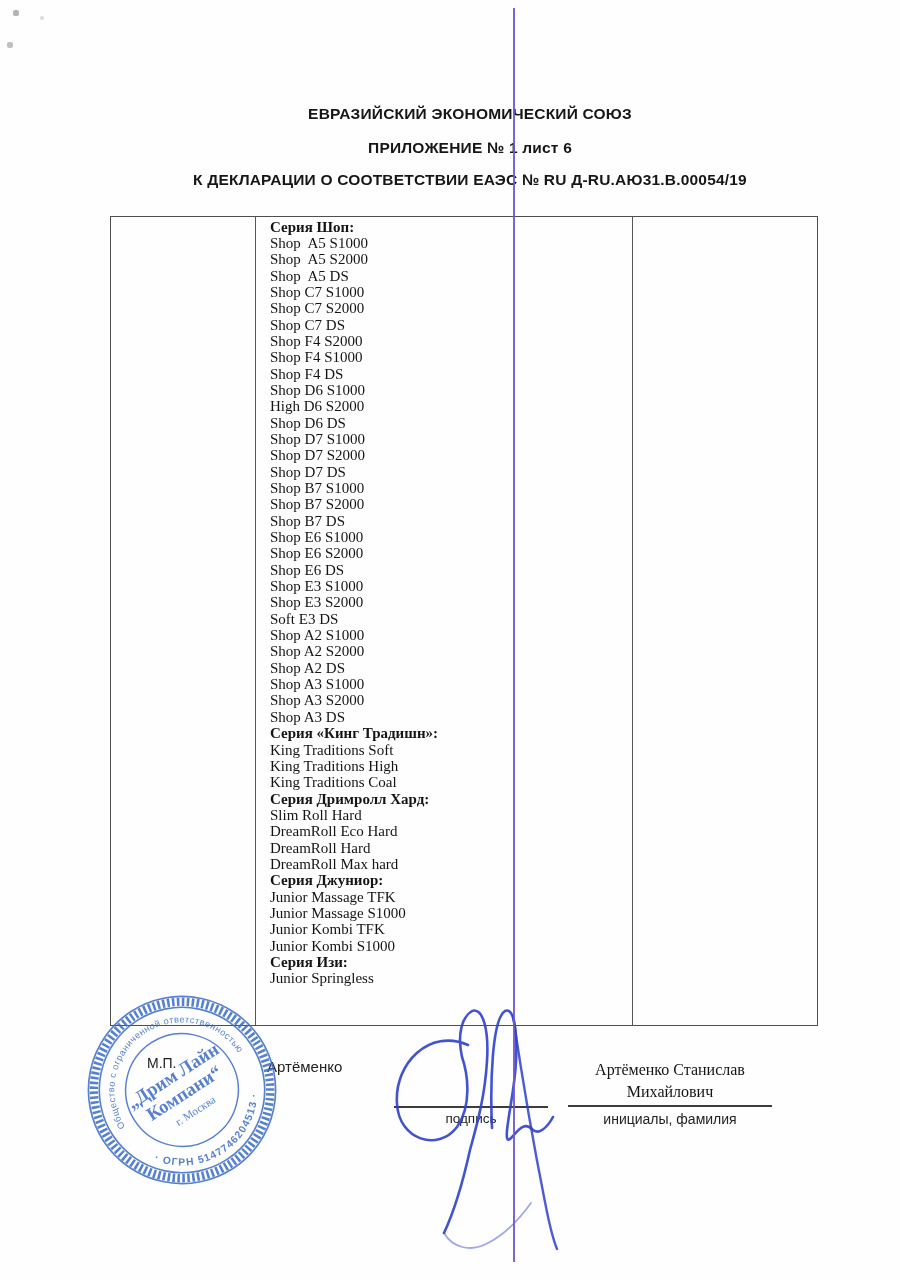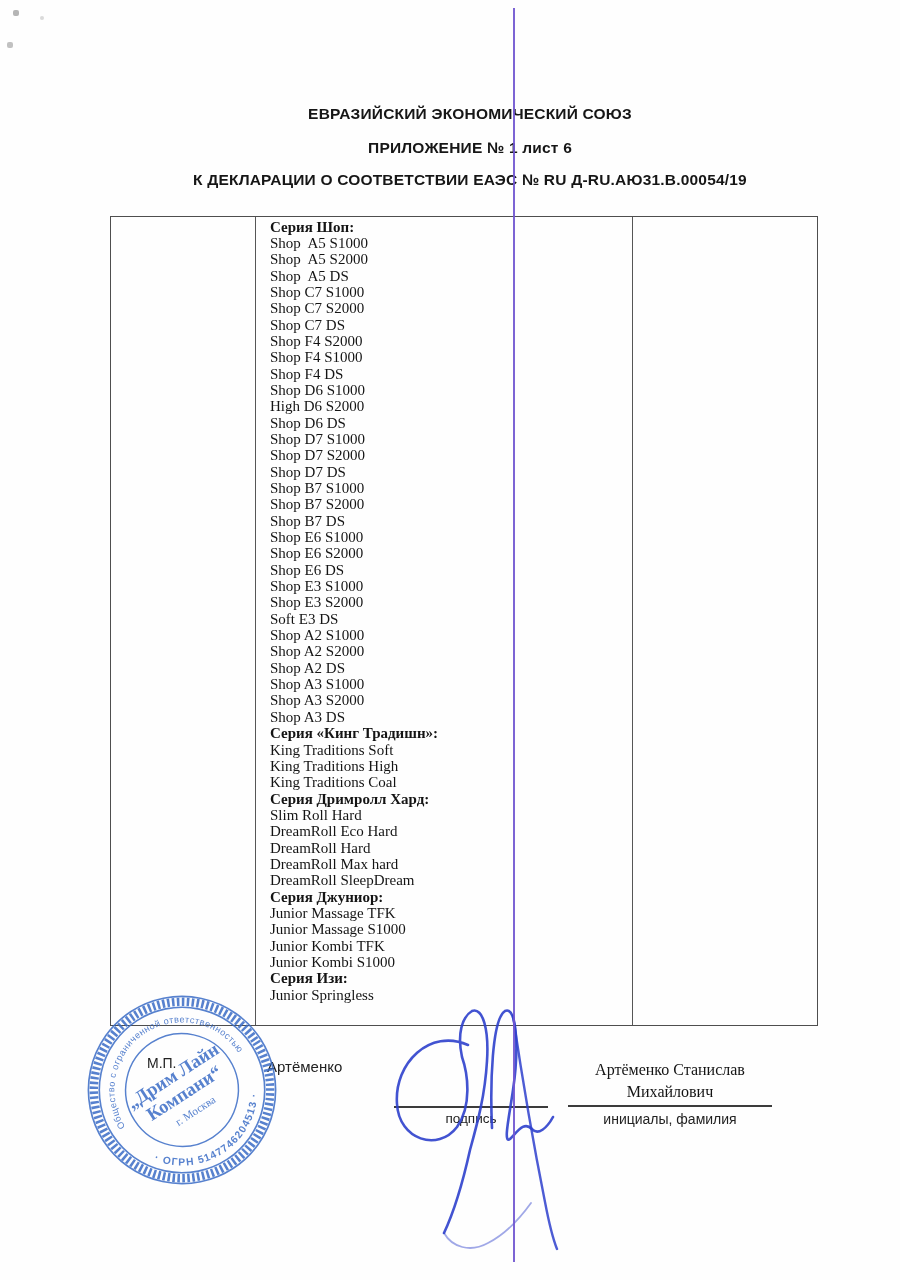--- a/index.html
+++ b/index.html
@@ -92,21 +92,20 @@
         <div class="row">Shop A3 DS</div>
         <div class="row bold">Серия «Кинг Традишн»:</div>
         <div class="row">King Traditions Soft</div>
         <div class="row">King Traditions High</div>
         <div class="row">King Traditions Coal</div>
         <div class="row bold">Серия Дримролл Хард:</div>
         <div class="row">Slim Roll Hard</div>
         <div class="row">DreamRoll Eco Hard</div>
         <div class="row">DreamRoll Hard</div>
         <div class="row">DreamRoll Max hard</div>
-        <div class="row">DreamRoll SleepDream</div>
         <div class="row bold">Серия Джуниор:</div>
         <div class="row">Junior Massage TFK</div>
         <div class="row">Junior Massage S1000</div>
         <div class="row">Junior Kombi TFK</div>
         <div class="row">Junior Kombi S1000</div>
         <div class="row bold">Серия Изи:</div>
         <div class="row">Junior Springless</div>
       </div>
   </div>
 

